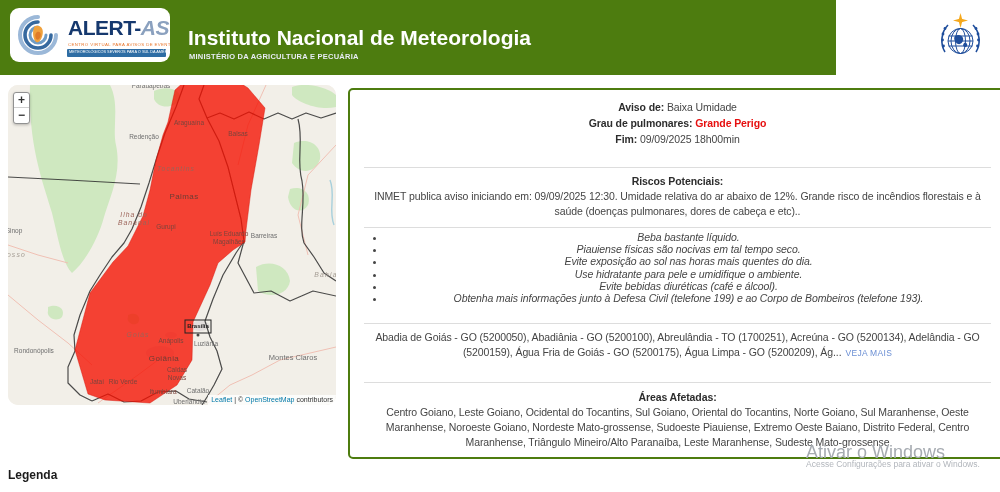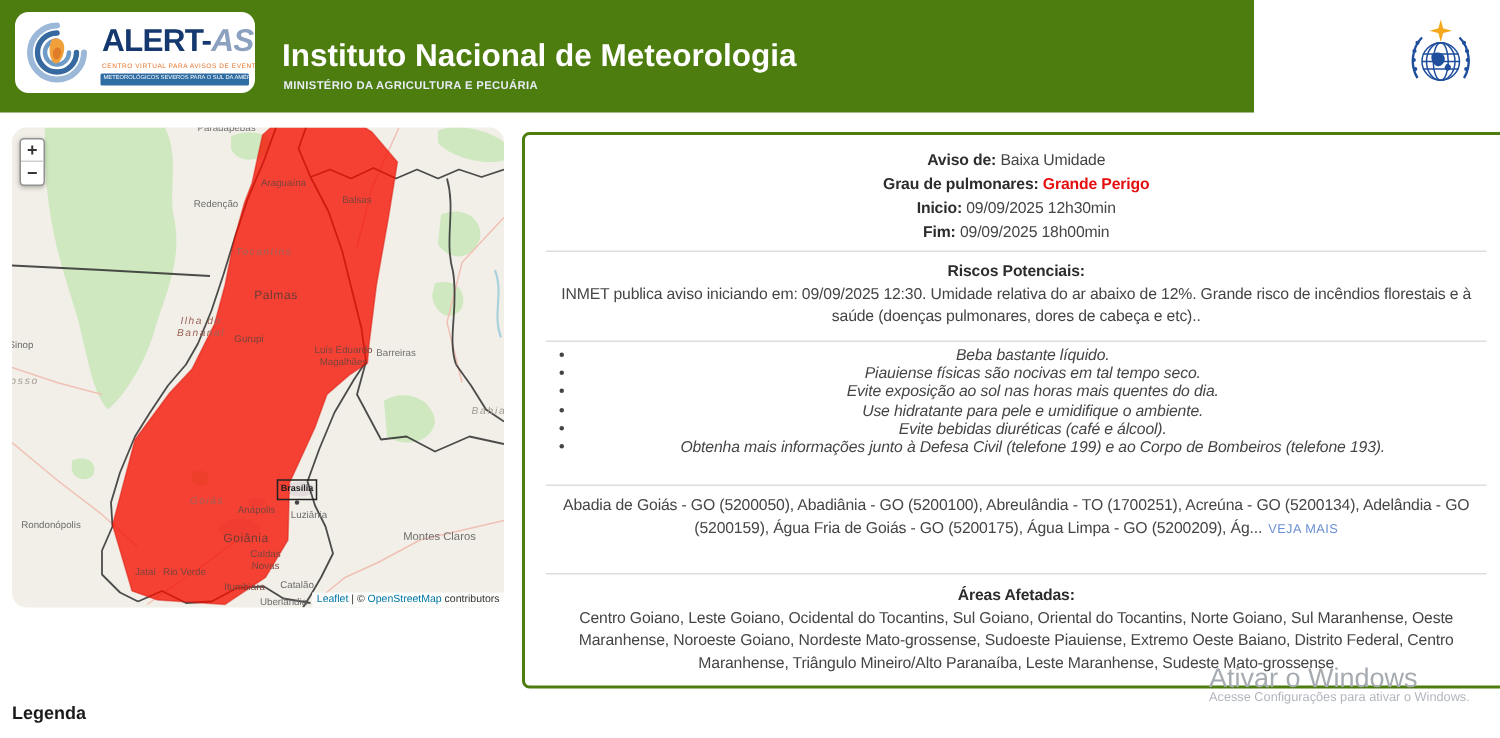--- a/index.html
+++ b/index.html
@@ -189,21 +189,20 @@
       <div class="zbtn">−</div>
     </div>
 
     <div class="attrib"><span class="lnk">Leaflet</span><span> | © </span><span class="lnk">OpenStreetMap</span><span> contributors</span></div>
   </div>
 
   <div class="panel">
     <div class="pblock" style="top:9px">
       <div class="frow"><span class="flabel">Aviso de:</span> <span>Baixa Umidade</span></div>
       <div class="frow"><span class="flabel">Grau de pulmonares:</span> <span class="sev">Grande Perigo</span></div>
-      <div class="frow"><span class="flabel">Inicio:</span> <span>09/09/2025 12h30min</span></div>
       <div class="frow"><span class="flabel">Fim:</span> <span>09/09/2025 18h00min</span></div>
     </div>
 
     <div class="divider" style="top:77px"></div>
 
     <div class="pblock" style="top:84px">
       <div class="sect-title">Riscos Potenciais:</div>
       <div class="sect-text">INMET publica aviso iniciando em: 09/09/2025 12:30. Umidade relativa do ar abaixo de 12%. Grande risco de incêndios florestais e à saúde (doenças pulmonares, dores de cabeça e etc)..</div>
     </div>
 

